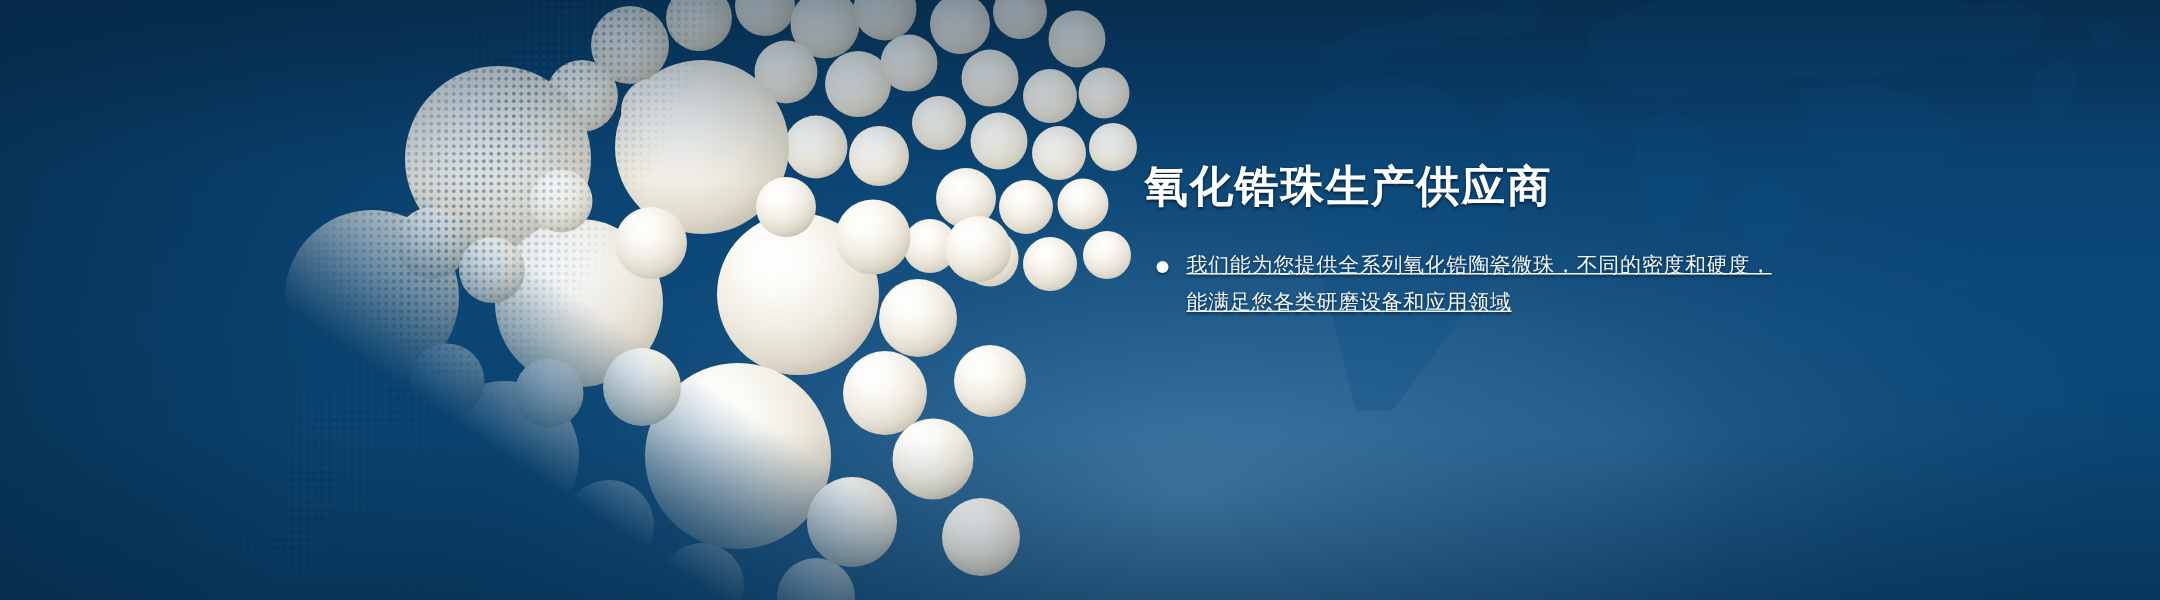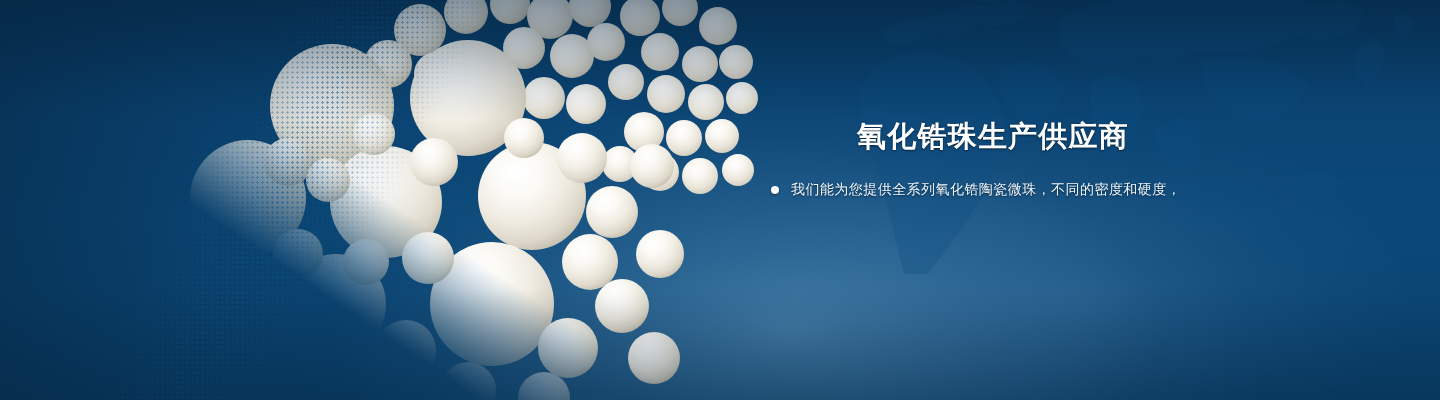--- a/index.html
+++ b/index.html
@@ -66,44 +66,44 @@
     mask-image:linear-gradient(118deg, rgba(0,0,0,0) 26%, rgba(0,0,0,.95) 46%, rgba(0,0,0,0) 66%);
   }
 
   
   .copy{
     position:absolute;
     left:763px; top:104px;
     width:460px;
   }
   .headline{
-    margin:12px;
+    margin:0;
     font-size:29px;
     font-weight:700;
     line-height:40px;
     letter-spacing:1.2px;
     color:#ffffff;
     text-shadow:0 1px 2px rgba(3,28,50,.75), 0 0 1px rgba(3,28,50,.6);
     white-space:nowrap;
-    text-align:center;
   }
   .bullets{
     list-style:none;
     margin:21px 0 0 0;
     padding:0;
   }
   .bullet{
     position:relative;
     padding-left:28px;
     margin-bottom:6px;
     font-size:14px;
     line-height:25px;
     color:#f2f7fb;
     letter-spacing:.45px;
     text-shadow:0 1px 2px rgba(3,28,50,.8);
+    text-decoration:underline;
   }
   .bullet:last-child{margin-bottom:0;}
   .dot{
     position:absolute;
     left:8px; top:9px;
     width:8px; height:8px;
     border-radius:50%;
     background:#ffffff;
     box-shadow:0 1px 2px rgba(3,28,50,.7);
   }
@@ -272,17 +272,18 @@
   <div class="halftone"></div>
   <div class="bg-vignette"></div>
 
   <div class="copy">
     <h1 class="headline">氧化锆珠生产供应商</h1>
 
     <ul class="bullets">
       <li class="bullet">
         <span class="dot"></span>
         <span class="line">我们能为您提供全系列氧化锆陶瓷微珠，不同的密度和硬度，</span>
+        <span class="line">能满足您各类研磨设备和应用领域</span>
       </li>
     </ul>
   </div>
 
 </div>
 
 </body></html>

